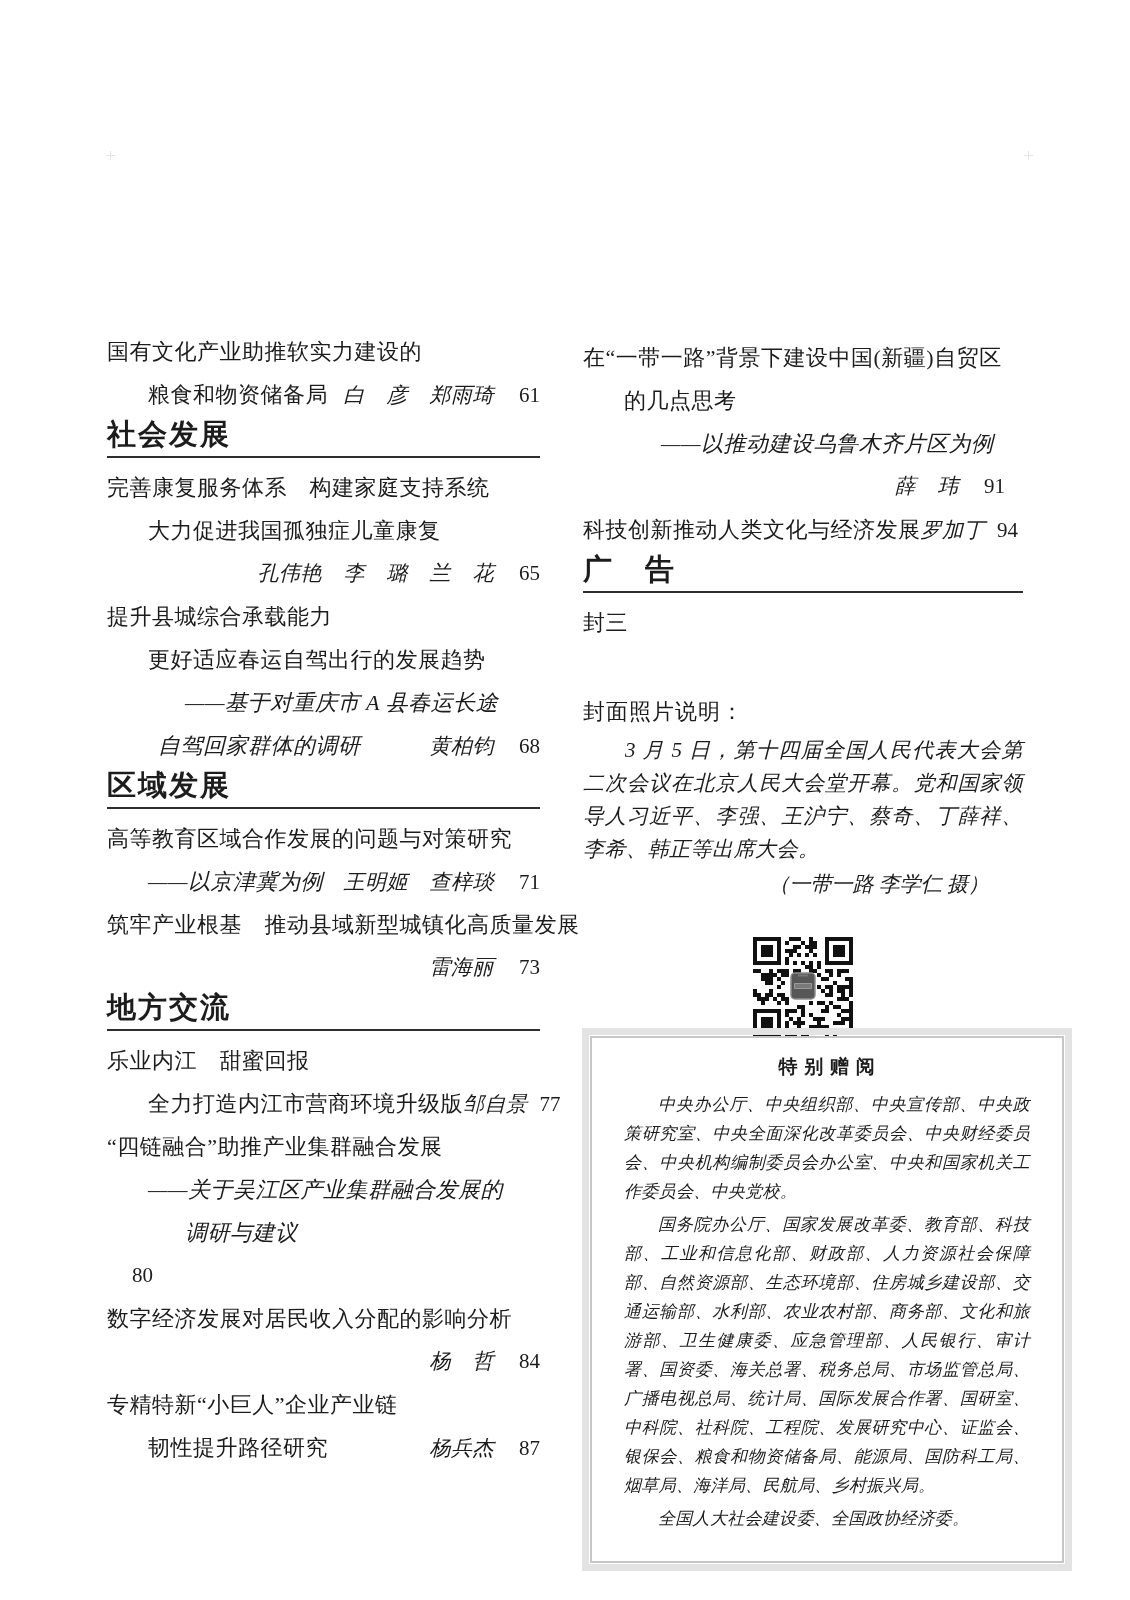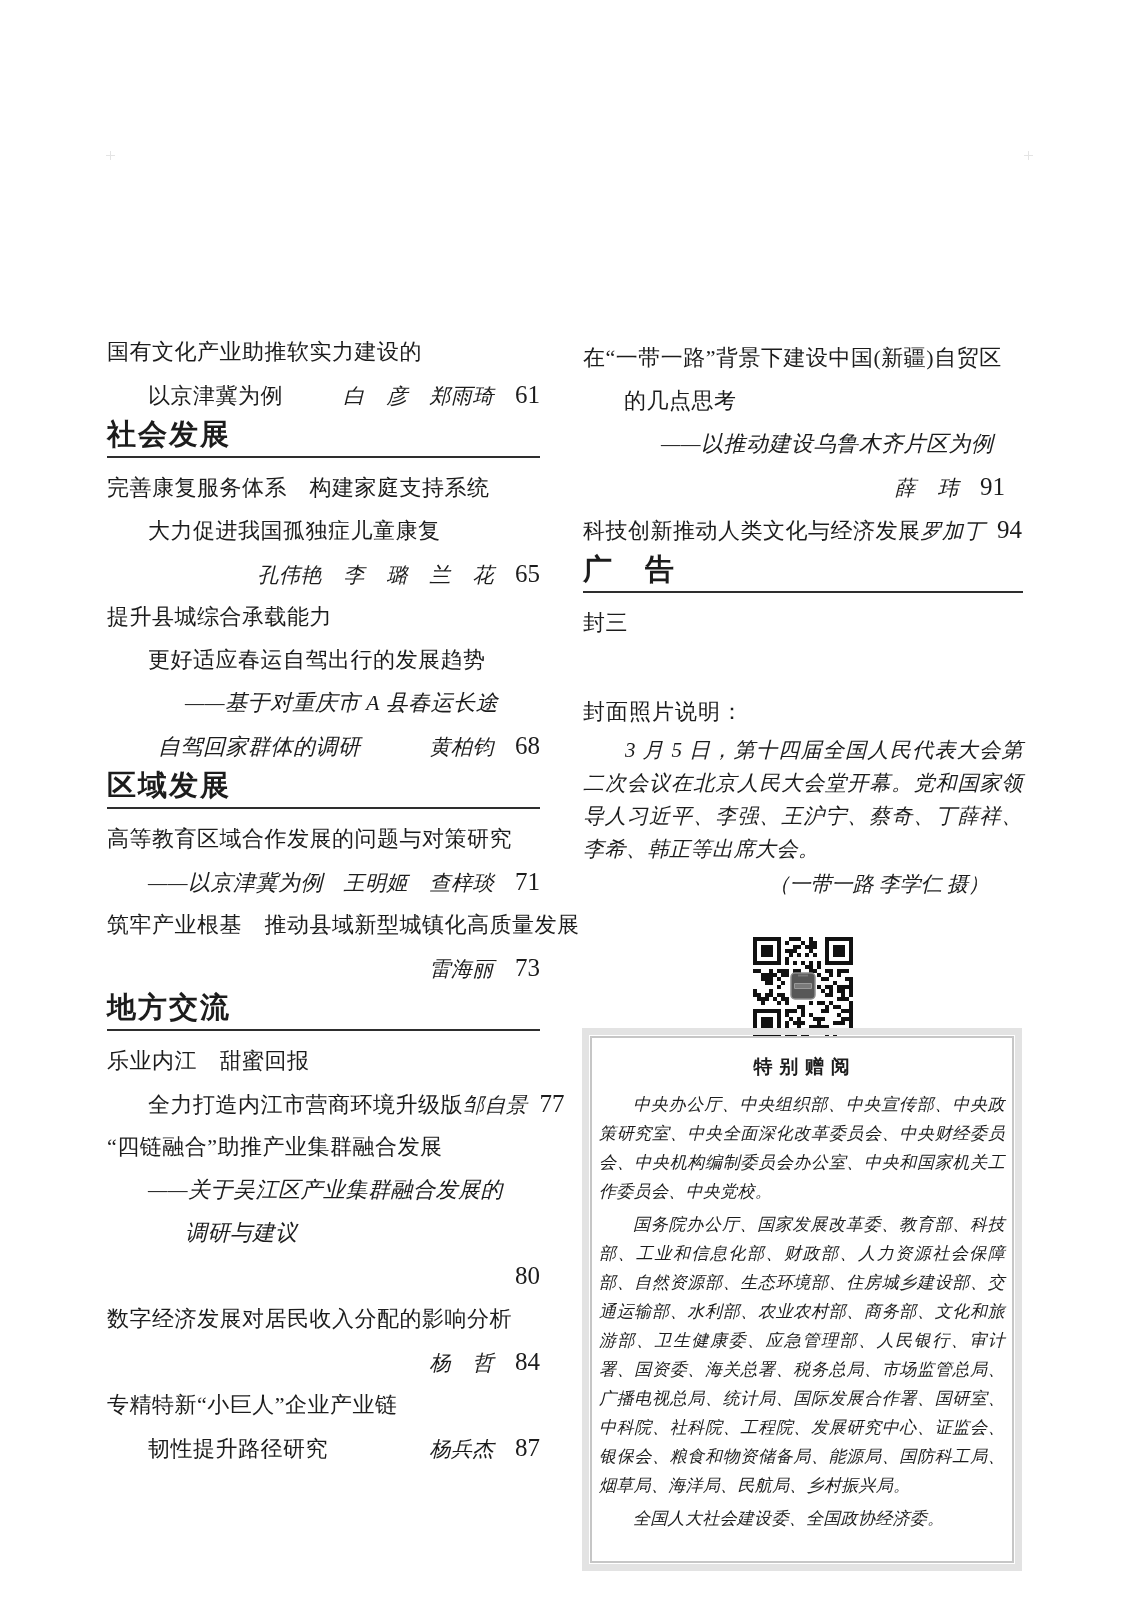--- a/index.html
+++ b/index.html
@@ -32,24 +32,24 @@
   .toc-row .title { letter-spacing:0.5px;text-align:right; }
   .indent-0 { margin-left:0; }
   .indent-1 { margin-left:41px; }
   .indent-2 { margin-left:78px; }
   .indent-3 { margin-left:51px; }
   .kai { font-style:italic; }
   .authors {
     margin-left:auto; font-style:italic;
     font-size:21px; letter-spacing:0.5px;
   }
-  .authors-row { justify-content:flex-end; }
+  .authors-row { justify-content:flex-start; }
   .page-num {
     width:34px; margin-left:12px; text-align:right;
-    font-size:25px; font-style:normal;
+    font-size:21px; font-style:normal;
   }
 
   
   .section { margin:2px 0 8px; }
   .section h2 {
     margin:0; font-size:29px; line-height:32px;
     font-weight:bold; letter-spacing:2px;
     font-family:"Liberation Serif", serif;
   }
   .section .rule { height:2px; background:#2e2e2e; margin-top:6px; }
@@ -68,21 +68,21 @@
 
   
   .qr-wrap { width:100px; height:100px; margin:36px auto 0; }
 
   
   .gift-box {
     position:absolute; left:590px; top:1036px; width:414px;
     background:#fff;
     border:2px solid #c6c6c6;
     outline:7px solid #e3e3e3; outline-offset:1px;
-    padding:12px 3px 24px;
+    padding:12px 28px 24px;
     font-family:Liberation Serif, serif;
   }
   .gift-box .box-title {
     text-align:center; font-weight:bold; font-size:19px;
     line-height:30px; margin:2px 0 8px; letter-spacing:1px;
   }
   .gift-box p {
     margin:4px; font-style:italic; font-size:17px; line-height:29px;
     text-align:justify; text-indent:2em; letter-spacing:0.3px;
   }
@@ -93,21 +93,21 @@
 <div class="page">
 
   <div class="reg-mark" style="left:106px; top:151px;"></div>
   <div class="reg-mark" style="left:1024px; top:151px;"></div>
 
   <div class="col col-left" id="col-left">
       <div class="toc-row">
         <span class="title song indent-0">国有文化产业助推软实力建设的</span>
       </div>
       <div class="toc-row">
-        <span class="title song indent-1">以京津冀为例</span>
+        <span class="title song indent-1">粮食和物资储备局</span>
         <span class="authors">白　彦　郑雨琦</span>
         <span class="page-num">61</span>
       </div>
       <div class="section">
         <h2>社会发展</h2>
         <div class="rule"></div>
       </div>
       <div class="toc-row">
         <span class="title song indent-0">完善康复服务体系　构建家庭支持系统</span>
       </div>

